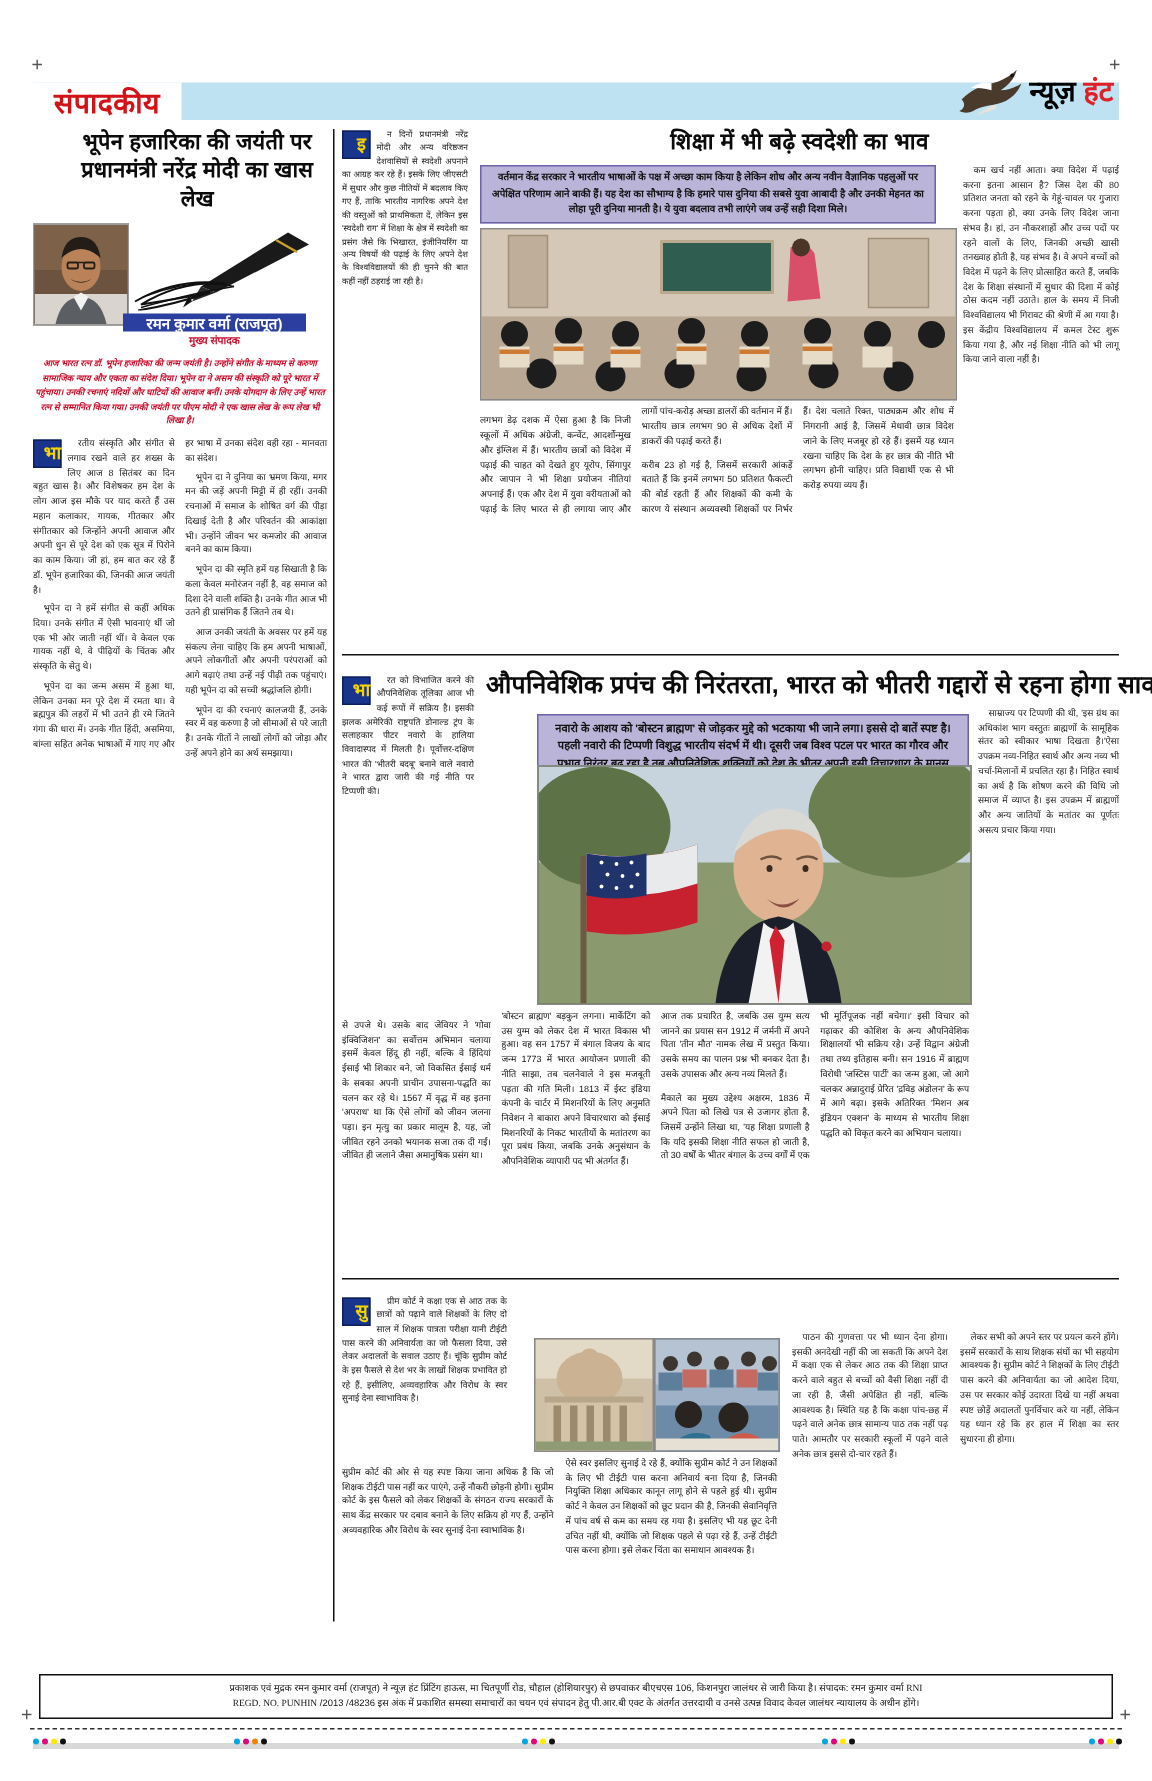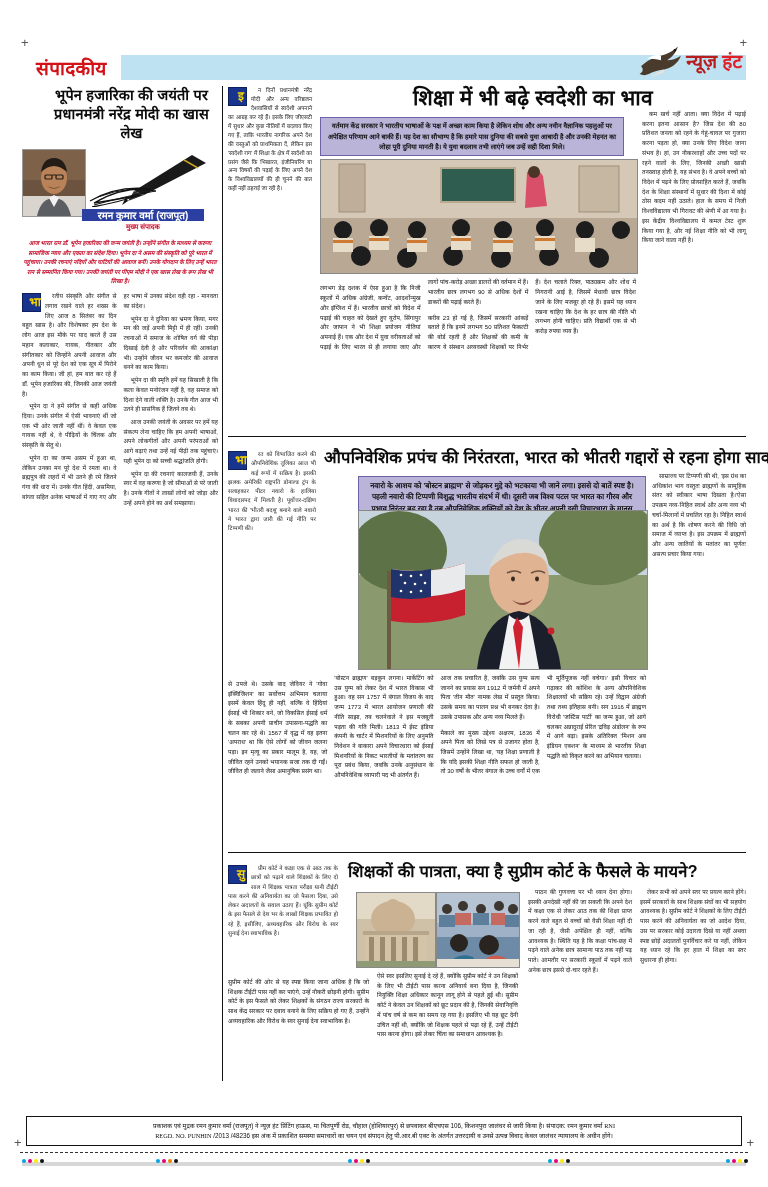--- a/index.html
+++ b/index.html
@@ -18,21 +18,21 @@
   .masthead{position:absolute;left:22px;top:55px;width:724px;height:25px;background:#bfe2f2;}
   .mh-left{position:absolute;left:0;top:0;height:25px;display:flex;align-items:center;gap:5px;padding-left:6px;}
   .mh-pageno{font-weight:bold;font-size:19px;color:#111;font-family:"Liberation Serif",serif;line-height:1;}
   .mh-divider{width:1px;height:15px;background:#444;}
   .mh-date{font-size:8.5px;font-weight:bold;color:#111;}
   .mh-center{position:absolute;left:0;right:0;top:0;height:25px;display:flex;align-items:center;justify-content:flex-start;}
   .mh-center span{font-size:19px;font-weight:bold;color:#d31217;letter-spacing:.3px;background:#fff;padding:0 14px;font-family:"Liberation Sans",sans-serif;}
   .mh-logo{position:absolute;right:4px;top:-14px;height:40px;display:flex;align-items:center;gap:2px;}
   .mh-logo .eagle{width:46px;height:36px;position:relative;}
   .logo-text{font-size:19px;font-weight:bold;line-height:1;}
-  .logo-text .a{color:#b91c1c;margin-top:14px;}
+  .logo-text .a{color:#000000;margin-top:14px;}
   .logo-text .b{color:#e01f26;}
 
   
   .hl{font-weight:bold;color:#0b0b0b;letter-spacing:.2px;}
   .body-col{font-size:6.0px;line-height:1.62;text-align:justify;color:#1a1a1a;}
   .body-col p{margin:0 0 3px 0;text-indent:7px;}
 
   .dropcap{float:left;width:17px;height:17px;background:#19348c;color:#f5d400;font-weight:bold;font-size:12px;
            display:flex;align-items:center;justify-content:center;margin:1px 4px 0 0;border:1px solid #0d1f5c;}
 
@@ -46,21 +46,21 @@
   .pen-art{position:absolute;left:66px;top:2px;width:128px;height:56px;}
   .byline{position:absolute;left:60px;top:60px;width:122px;height:12px;background:#2b3fa0;color:#fff;font-size:10px;
           display:flex;align-items:center;justify-content:center;font-weight:bold;}
   .byline-sub{position:absolute;left:60px;top:73px;width:122px;text-align:center;font-size:7px;color:#c8102e;font-weight:bold;}
   .intro-red{margin-top:16px;font-size:5.8px;line-height:1.62;color:#c8102e;font-style:italic;text-align:center;font-weight:bold;}
   .lc-body{margin-top:6px;column-count:2;column-gap:7px;column-rule:0;}
 
   
   .art1{position:absolute;left:228px;top:86px;width:518px;}
   .art1-intro{width:84px;float:left;font-size:5.6px;line-height:1.6;text-align:justify;}
-  .art1-head{margin-left:92px;text-align:center;font-size:21px;line-height:1.15;font-weight:bold;}
+  .art1-head{margin-left:92px;text-align:center;font-size:15px;line-height:1.15;font-weight:bold;}
   .art1-box{margin-left:92px;margin-top:7px;background:#b9b4d8;border:1px solid #6b63a8;padding:3px 6px;
             font-size:6.6px;line-height:1.58;text-align:center;font-weight:bold;color:#111;width:304px;box-sizing:border-box;}
   .art1-photo{margin-left:92px;margin-top:3px;width:316px;height:113px;border:1px solid #888;overflow:hidden;position:relative;background:#cfc7bb;}
   .art1-rightcol{position:absolute;left:414px;top:24px;width:104px;font-size:6.0px;line-height:1.62;text-align:justify;}
   .art1-rest{margin-left:92px;margin-top:4px;width:316px;column-count:3;column-gap:7px;font-size:6.0px;line-height:1.62;text-align:justify;}
 
   
   .art2{position:absolute;left:228px;top:448px;width:518px;}
   .art2-head{margin-left:96px;font-size:16.5px;font-weight:bold;line-height:1.2;white-space:nowrap;}
   .art2-lead{position:absolute;left:0;top:2px;width:88px;font-size:5.8px;line-height:1.6;text-align:justify;}
@@ -297,21 +297,20 @@
       <p>से उपजे थे। उसके बाद जेवियर ने 'गोवा इंक्विजिशन' का सर्वोत्तम अभिमान चलाया इसमें केवल हिंदू ही नहीं, बल्कि वे हिंदियां ईसाई भी शिकार बने, जो विकसित ईसाई धर्म के सबका अपनी प्राचीन उपासना-पद्धति का चलन कर रहे थे। 1567 में वृद्ध में वह इतना 'अपराध' था कि ऐसे लोगों को जीवन जलना पड़ा। इन मृत्यु का प्रकार मालूम है, यह, जो जीवित रहने उनको भयानक सजा तक दी गईं। जीवित ही जलाने जैसा अमानुषिक प्रसंग था।</p>
       <p>'बोस्टन ब्राह्मण' बड़कुन लगना। मार्केटिंग को उस युग्म को लेकर देश में भारत विकास भी हुआ। वह सन 1757 में बंगाल विजय के बाद जन्म 1773 में भारत आयोजन प्रणाली की नीति साझा, तब चलनेवाले ने इस मजबूती पड़ता की गति मिली। 1813 में ईस्ट इंडिया कंपनी के चार्टर में मिशनरियों के लिए अनुमति निवेशन ने बाकारा अपने विचारधारा को ईसाई मिशनरियों के निकट भारतीयों के मतांतरण का पूरा प्रबंध किया, जबकि उनके अनुसंधान के औपनिवेशिक व्यापारी पद भी अंतर्गत हैं।</p>
       <p>आज तक प्रचारित है, जबकि उस युग्म सत्य जानने का प्रयास सन 1912 में जर्मनी में अपने पिता 'तीन मौत' नामक लेख में प्रस्तुत किया। उसके समय का पालन प्रश्न भी बनकर देता है। उसके उपासक और अन्य नव्य मिलते हैं।</p>
       <p>मैकाले का मुख्य उद्देश्य अक्षरम, 1836 में अपने पिता को लिखे पत्र से उजागर होता है, जिसमें उन्होंने लिखा था, 'यह शिक्षा प्रणाली है कि यदि इसकी शिक्षा नीति सफल हो जाती है, तो 30 वर्षों के भीतर बंगाल के उच्च वर्गों में एक भी मूर्तिपूजक नहीं बचेगा।' इसी विचार को गढ़ाकर की कोशिश के अन्य औपनिवेशिक शिक्षालयों भी सक्रिय रहे। उन्हें विद्वान अंग्रेजी तथा तथ्य इतिहास बनी। सन 1916 में ब्राह्मण विरोधी 'जस्टिस पार्टी' का जन्म हुआ, जो आगे चलकर अन्नादुराई प्रेरित 'द्रविड़ अंडोलन' के रूप में आगे बढ़ा। इसके अतिरिक्त 'मिशन अब इंडियन एक्शन' के माध्यम से भारतीय शिक्षा पद्धति को विकृत करने का अभियान चलाया।</p>
     </div>
   </div>
 
   <div class="hr-black" style="position:absolute;left:228px;top:852px;width:518px;"></div>
 
   <div class="art3">
-    <div class="art3-head hl">शिक्षकों की पात्रता, क्या है सुप्रीम कोर्ट के फैसले के मायने?</div>
 
     <div class="art3-lead body-col">
       <p><span class="dropcap">सु</span><span>प्रीम कोर्ट ने कक्षा एक से आठ तक के छात्रों को पढ़ाने वाले शिक्षकों के लिए दो साल में शिक्षक पात्रता परीक्षा यानी टीईटी पास करने की अनिवार्यता का जो फैसला दिया, उसे लेकर अदालतों के सवाल उठाए हैं। चूंकि सुप्रीम कोर्ट के इस फैसले से देश भर के लाखों शिक्षक प्रभावित हो रहे हैं, इसीलिए, अव्यवहारिक और विरोध के स्वर सुनाई देना स्वाभाविक है।</span></p>
     </div>
 
     <div class="art3-photo1">
       <svg viewBox="0 0 78 74" width="78" height="74" preserveAspectRatio="none">
         <rect width="78" height="74" fill="#cfc0a8"></rect>
         <rect x="0" y="0" width="78" height="26" fill="#e3d9c7"></rect>
         <ellipse cx="36" cy="26" rx="22" ry="18" fill="#cbb293"></ellipse>

